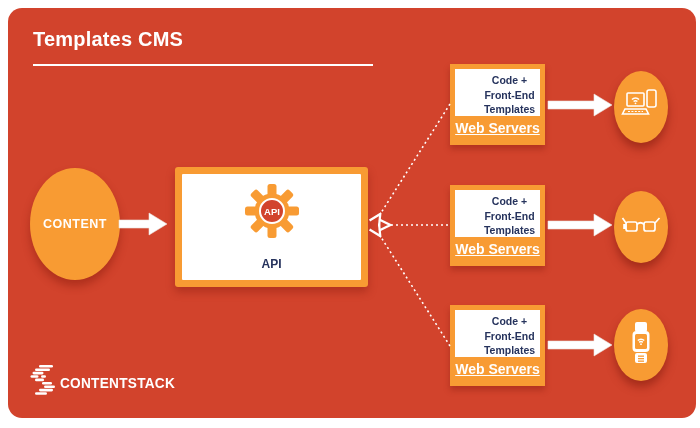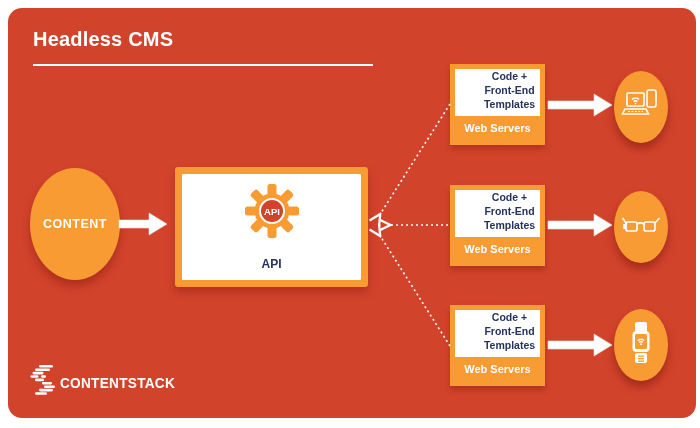--- a/index.html
+++ b/index.html
@@ -22,44 +22,44 @@
            box-shadow:0 5px 8px rgba(130,25,12,.4); }
   .cms-panel { flex:1; background:#ffffff; border-radius:1px; display:flex; flex-direction:column;
            align-items:center; justify-content:flex-end; padding-bottom:9px;gap:9px; }
   .cms-panel .iconwrap { flex:1; display:flex; align-items:center; justify-content:center; }
   .cms-panel .plabel { color:#26335d; font-weight:bold; font-size:12px; }
 
   .ws-box { position:absolute; left:450px; width:95px; height:81px; background:#f89b33;
            padding:5px; display:flex; flex-direction:column;
            box-shadow:0 4px 6px rgba(130,25,12,.4); }
   .ws-box .ws-panel { background:#ffffff; height:47px; display:flex; flex-direction:column;
-           align-items:center; justify-content:flex-start;padding-left:24px; }
+           align-items:center; justify-content:flex-end;padding-left:24px; }
   .ws-box .ws-panel div { color:#26335d; font-weight:bold; font-size:10.5px; line-height:1.35; text-align:center; }
   .ws-box .ws-footer { flex:1; display:flex; align-items:center; justify-content:center;
-           color:#ffffff; font-weight:bold; font-size:11px; }
+           color:#ffffff; font-weight:bold; font-size:14px;text-decoration:underline; }
   .ws-top { top:64px; } .ws-mid { top:185px; } .ws-bot { top:305px; }
 
   .device { position:absolute; left:614px; width:54px; height:72px; border-radius:50%;
            background:#f89b33; display:flex; align-items:center; justify-content:center;
            box-shadow:0 6px 8px rgba(120,22,10,.5); }
   .dev-top { top:71px; } .dev-mid { top:191px; } .dev-bot { top:309px; }
 
   .overlay { position:absolute; left:0; top:0; width:700px; height:428px; pointer-events:none; }
 
   .brand { position:absolute; left:30px; top:365px; display:flex; align-items:center; gap:0; }
   .brand-text { color:#ffffff; font-weight:bold; font-size:15.5px; letter-spacing:.3px;
            transform:scaleX(.88); transform-origin:left center; }
 </style>
 </head>
 <body>
 
 <div class="page">
   <div class="canvas"></div>
 
-  <div class="title">Headless CMS</div>
+  <div class="title">Templates CMS</div>
   <div class="title-rule"></div>
 
   <div class="content-ellipse">
     <span>CONTENT</span>
   </div>
 
   <div class="cms-box">
     <div class="cms-panel">
       <div class="iconwrap">
         <svg width="56" height="56" viewBox="0 0 56 56">

